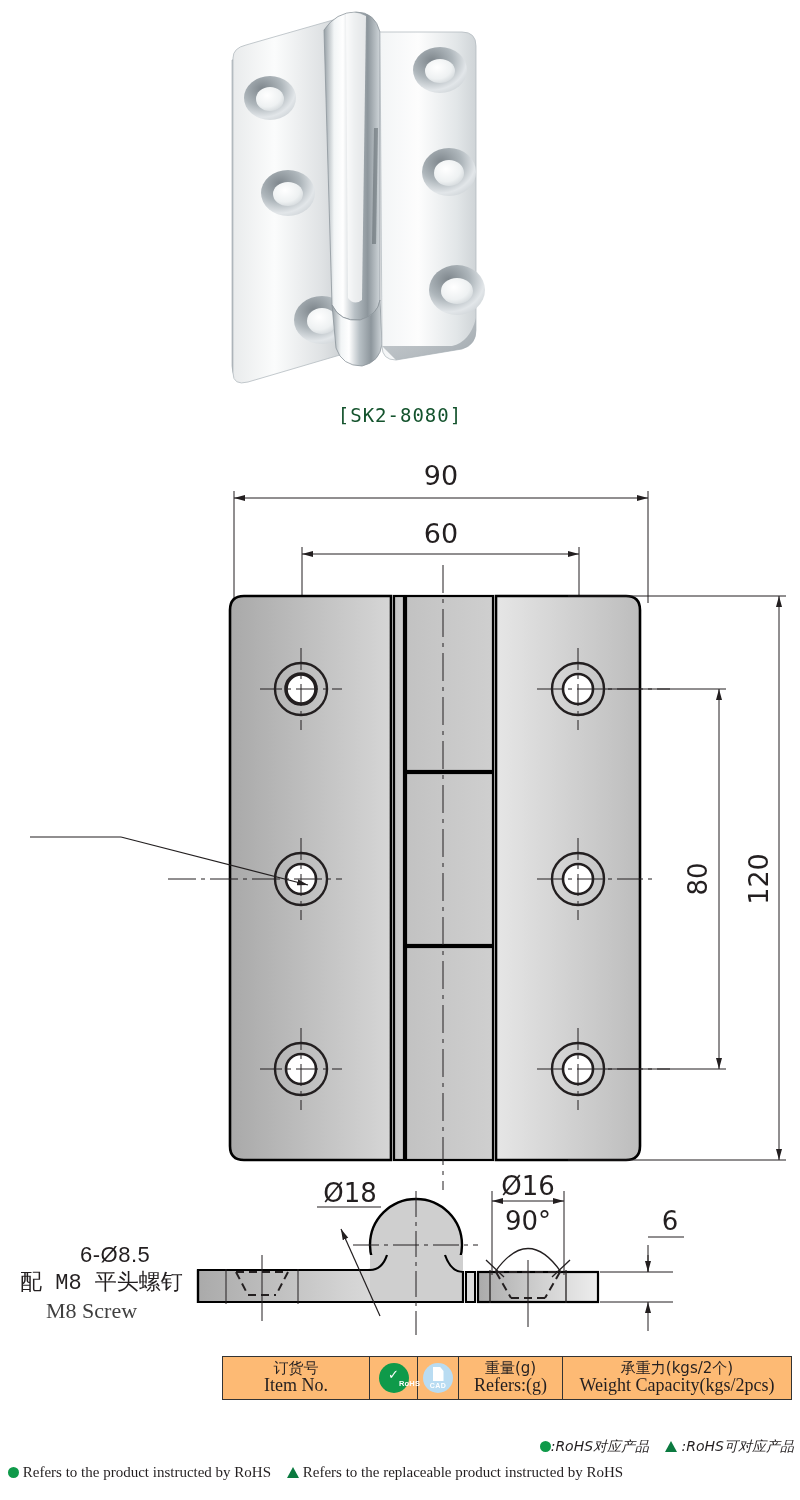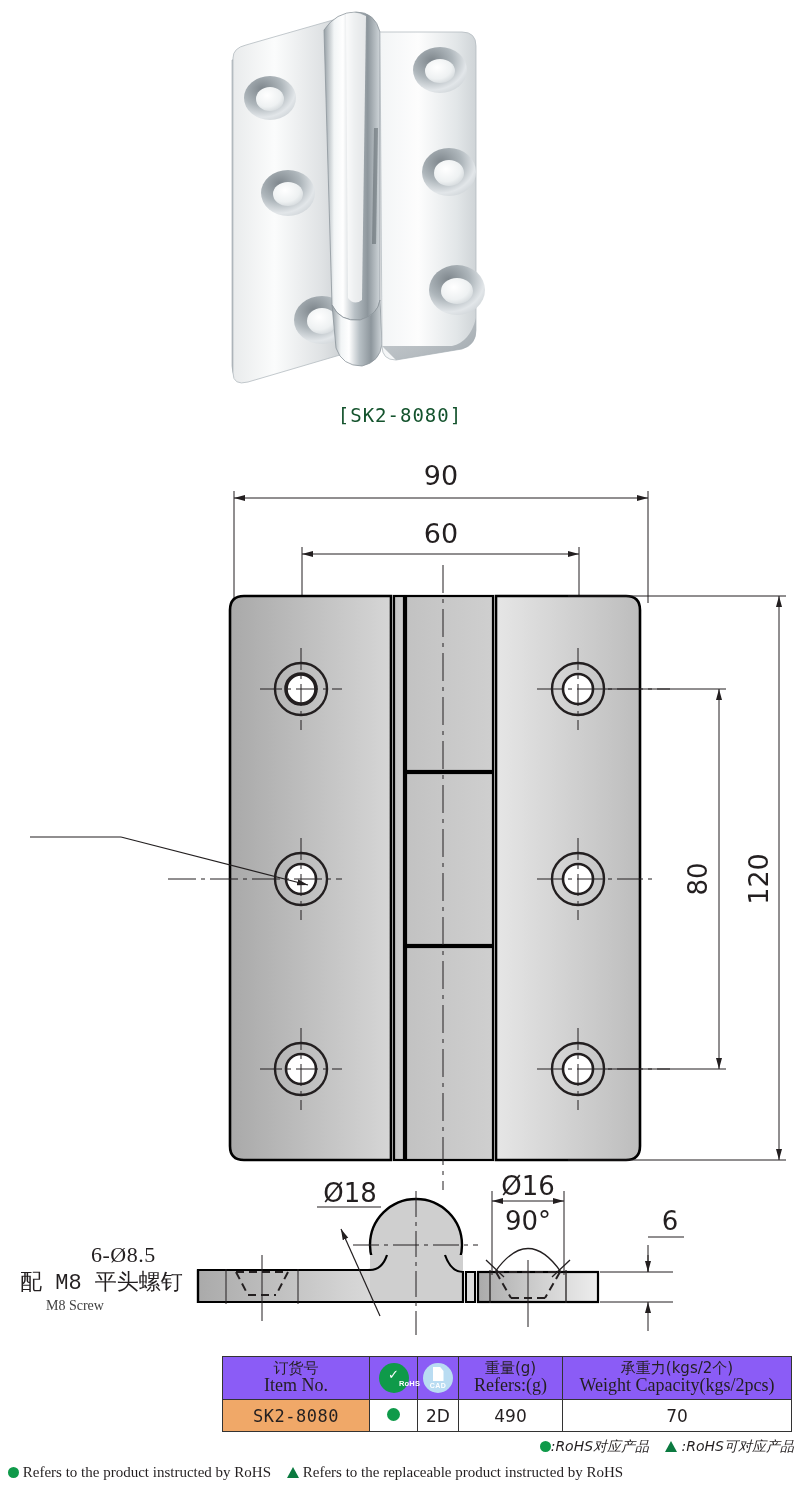--- a/index.html
+++ b/index.html
@@ -49,21 +49,21 @@
     border-collapse: collapse;
     table-layout: fixed;
   }
   #spec-table td {
     border: 1.5px solid #333;
     text-align: center;
     vertical-align: middle;
     padding: 0;
   }
   .th-cell {
-    background: #8b5cf6;
+    background: #fdba74;
     height: 42px;
     line-height: 1.05;
   }
   .td-cell { background: #ffffff; height: 31px; }
   .cn {
     font-family: "DejaVu Sans", sans-serif;
     font-size: 15px;
     display: block;
   }
   .en {
@@ -159,34 +159,34 @@
   }
   .sp { display: inline-block; width: 16px; }
 
   
   .note {
     position: absolute;
     white-space: nowrap;
     color: #231f20;
   }
   #note-dia {
-    left: 83px; top: 787px;
-    font-family: Liberation Serif, serif;
+    left: 72px; top: 787px;
+    font-family: Liberation Sans, sans-serif;
     font-size: 22px;
     letter-spacing: 0.5px;
   }
   #note-cn {
     left: 12px; top: 812px;
     font-family: Liberation Mono, monospace;
     font-size: 22px;
   }
   #note-en {
     left: 38px; top: 843px;
     font-family: "Liberation Serif", serif;
-    font-size: 14px;
+    font-size: 22px;
     color: #3f3f3f;
   }
 </style>
 </head>
 <body>
 
 <div class="page">
 
   <div id="photo-block">
     <svg width="800" height="400" viewBox="0 0 800 400">
@@ -479,29 +479,20 @@
         </td>
         <td class="th-cell col-wt">
           <span class="cn">重量(g)</span>
           <span class="en">Refers:(g)</span>
         </td>
         <td class="th-cell col-cap">
           <span class="cn">承重力(kgs/2个)</span>
           <span class="en">Weight Capacity(kgs/2pcs)</span>
         </td>
       </tr>
-      <tr>
-        <td class="td-cell model-cell">SK2-8080</td>
-        <td class="td-cell">
-          <span class="dot-green"></span>
-        </td>
-        <td class="td-cell val-cell">2D</td>
-        <td class="td-cell val-cell">490</td>
-        <td class="td-cell val-cell">70</td>
-      </tr>
     </tbody>
   </table>
 
   <div id="legend">
     <div id="legend-cn">
       <span class="mark-circle"></span><span>:RoHS对应产品</span><span class="sp"></span><span class="mark-tri"></span>&nbsp;<span>:RoHS可对应产品</span>
     </div>
     <div id="legend-en">
       <span class="mark-circle"></span>&nbsp;<span>Refers to the product instructed by RoHS</span><span class="sp"></span><span class="mark-tri"></span>&nbsp;<span>Refers to the replaceable product instructed by RoHS</span>
     </div>

